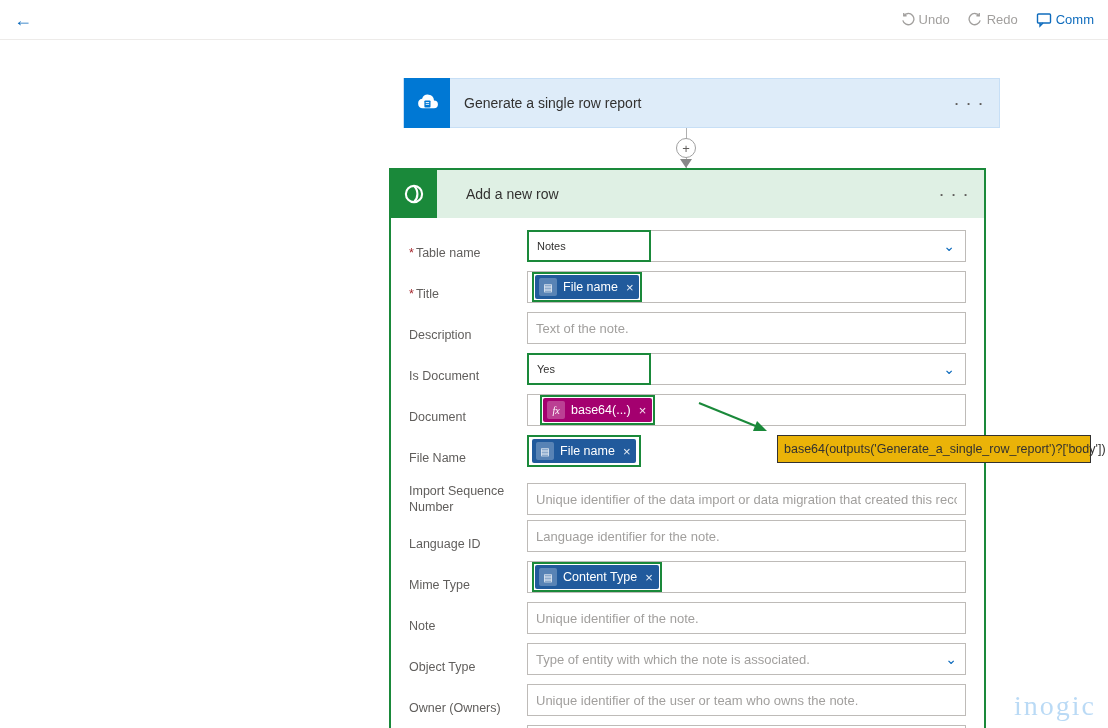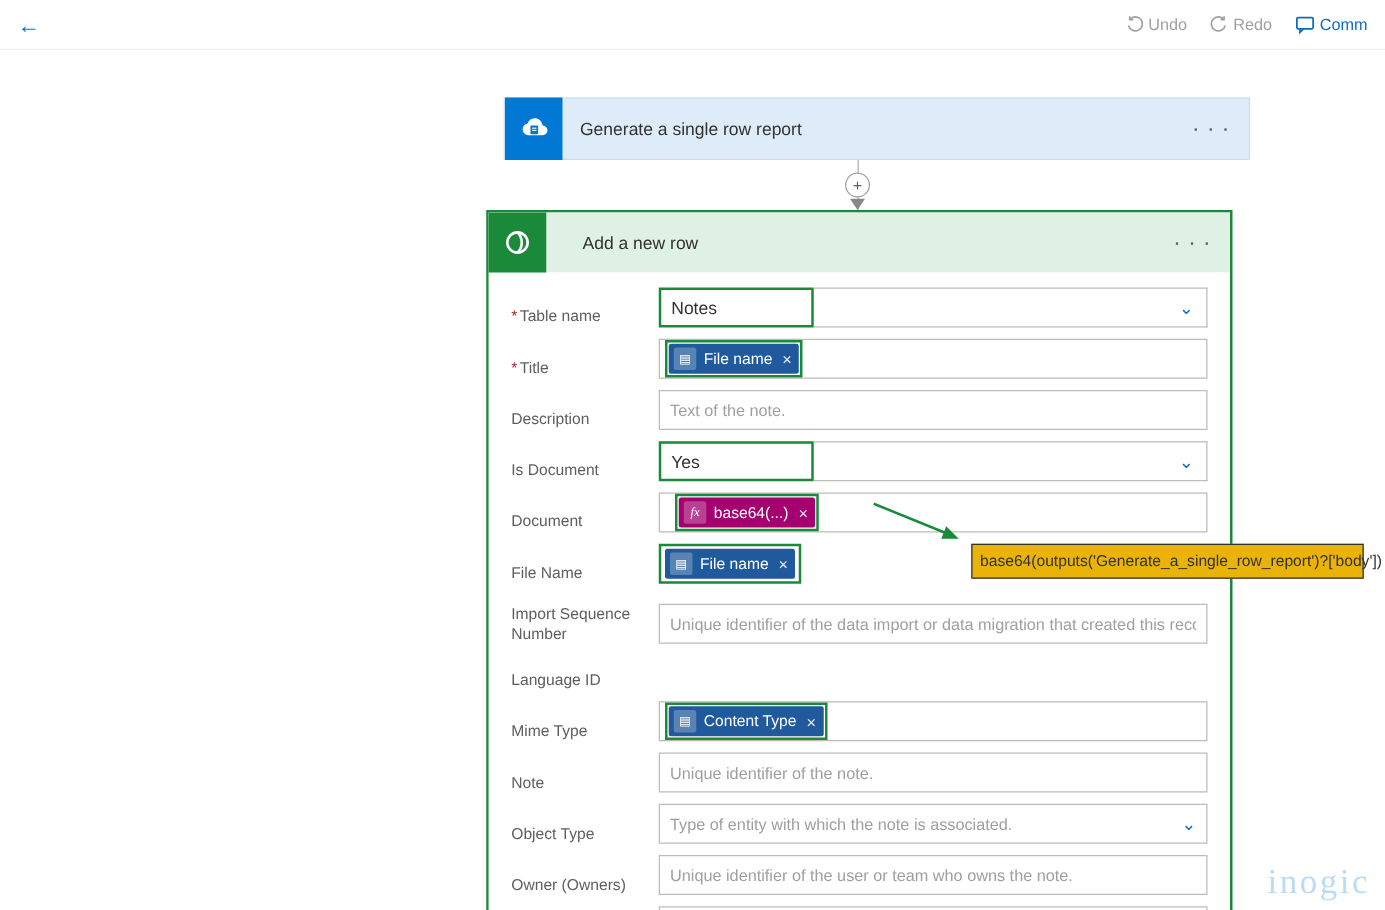--- a/index.html
+++ b/index.html
@@ -235,21 +235,21 @@
     width: 100%;
   }
   .split .left {
     width: 124px;
     border: 2px solid #1a893a;
     border-right: 2px solid #1a893a;
     height: 32px;
     display: flex;
     align-items: center;
     padding: 0 8px;
-    font-size: 14px;
+    font-size: 11px;
   }
   .split .right {
     flex: 1;
     height: 32px;
     border: 1px solid #bebbb8;
     border-left: none;
     display: flex;
     align-items: center;
     justify-content: flex-end;
     padding: 0 10px;
@@ -445,20 +445,23 @@
 
       <div class="form-row">
         <div class="row-label">Import Sequence Number</div>
         <div class="row-control">
           <input class="text-input" placeholder="Unique identifier of the data import or data migration that created this record." style="">
         </div>
       </div>
 
       <div class="form-row" style="margin-top:-4px">
         <div class="row-label">Language ID</div>
+        <div class="row-control">
+          <input class="text-input" placeholder="Language identifier for the note." style="">
+        </div>
       </div>
 
       <div class="form-row">
         <div class="row-label">Mime Type</div>
         <div class="row-control">
           <div class="tokenbox" style="padding-left:4px;">
             <span style="border:2px solid #1a893a;display:inline-flex;padding:1px;">
               <span class="token blue">
                 <span class="tk-ic">▤</span>
                 <span>Content Type</span>

